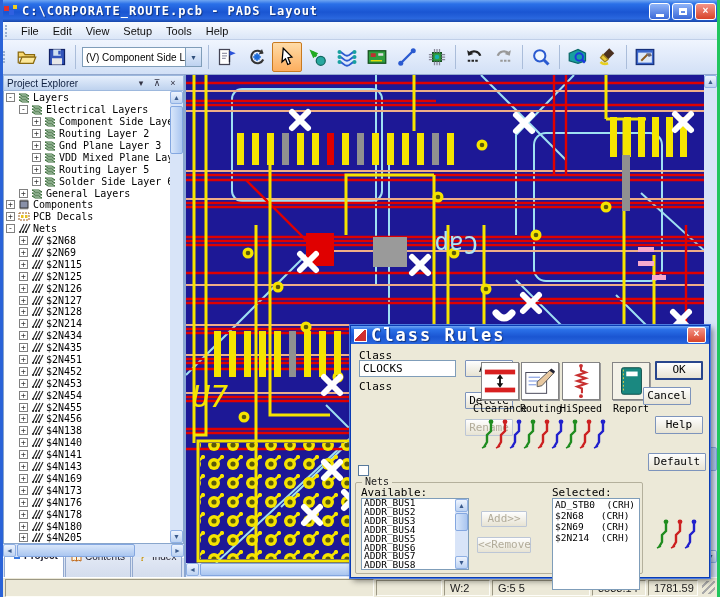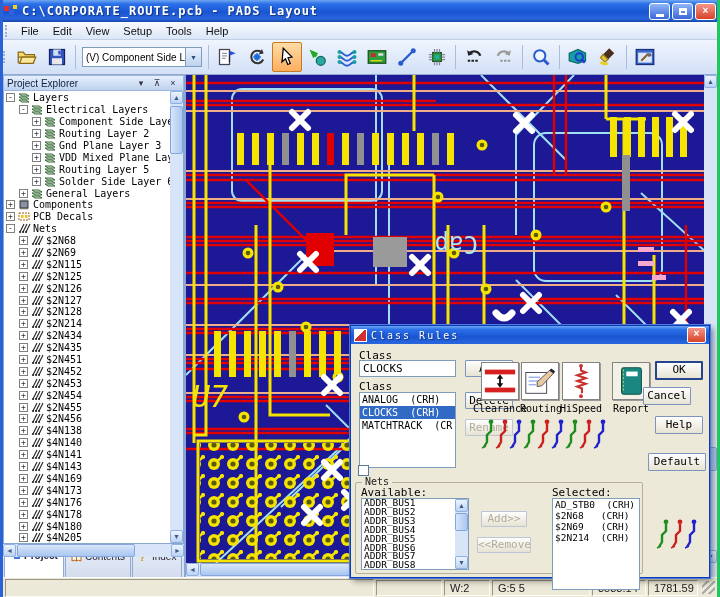--- a/index.html
+++ b/index.html
@@ -68,21 +68,21 @@
   .sspacer{flex:1;height:16px;border:1px solid;border-color:#9c9884 #fdfdf8 #fdfdf8 #9c9884}
   .grip{width:13px;height:13px;margin-left:2px;background:
     repeating-linear-gradient(135deg,transparent 0 3px,#aaa 3px 5px)}
   
   .dialog{position:absolute;left:347px;top:325px;width:360px;height:253px;background:#ece9d8;
     border:1px solid #0a3cb4;outline:1px solid #4a7ae0;box-shadow:3px 3px 6px rgba(0,0,0,.45);
     font-family:"DejaVu Sans Mono",monospace;font-size:11px;color:#000;box-sizing:border-box}
   .dlg-title{height:18px;display:flex;align-items:center;padding:0 3px;color:#fff;
     background:linear-gradient(180deg,#6fa6f2 0%,#2a70e8 20%,#1a55d2 60%,#2a67de 100%)}
   .dlg-ic{width:11px;height:11px;background:linear-gradient(135deg,#fff 45%,#d03030 45%);border:1px solid #fff;margin-right:4px}
-  .dlg-title .txt{font-weight:normal;font-size:10px;letter-spacing:2px;text-shadow:1px 1px 1px #12357e}
+  .dlg-title .txt{font-weight:bold;font-size:17px;letter-spacing:2px;text-shadow:1px 1px 1px #12357e}
   .dlg-close{margin-left:auto;width:17px;height:14px;background:linear-gradient(180deg,#f49488,#d84328);
     border:1px solid #fff;border-radius:2px;color:#fff;font:bold 10px/12px "Liberation Sans",sans-serif;text-align:center}
   .lbl{position:absolute;font-size:11px;white-space:nowrap}
   .field{position:absolute;background:#fff;border:1px solid #7f9db9;font:11px "DejaVu Sans Mono",monospace;
     padding:1px 3px;box-sizing:border-box;white-space:pre}
   .listbox{position:absolute;background:#fff;border:1px solid #7f9db9;overflow:hidden;box-sizing:border-box}
   .lrow{font:10px/13px "DejaVu Sans Mono",monospace;padding:0 2px;white-space:pre}
   .lrow.sel{background:#316ac5;color:#fff}
   .nrow{font:9.5px/8.9px "DejaVu Sans Mono",monospace;padding:0 2px;white-space:pre}
   .srow{font:9.5px/11px "DejaVu Sans Mono",monospace;padding:0 2px;white-space:pre}
@@ -860,26 +860,20 @@
       <span class="dlg-ic"></span>
       <span class="txt">Class Rules</span>
       <span class="dlg-close"><span>×</span></span>
     </div>
 
     <span class="lbl" style="left:8px;top:23px">Class</span>
     <span class="field" style="left:8px;top:34px;width:97px;height:17px">CLOCKS</span>
     <span class="xbtn" style="left:114px;top:34px;width:48px;height:17px">Add</span>
 
     <span class="lbl" style="left:8px;top:54px">Class</span>
-    <div class="listbox" style="left:8px;top:66px;width:97px;height:76px">
-
-    <div class="lrow">ANALOG  (CRH)</div>
-        <div class="lrow sel">CLOCKS  (CRH)</div>
-        <div class="lrow">MATCHTRACK  (CR</div>
-      </div>
     <span class="xbtn" style="left:114px;top:66px;width:48px;height:17px">Delete</span>
     <span class="xbtn disabled" style="left:114px;top:93px;width:48px;height:17px">Rename</span>
 
     <div class="rulebtn" style="left:130px;top:36px">
       <svg viewBox="0 0 38 38">
           <rect width="38" height="38" fill="#fff"></rect>
           <rect x="3" y="7" width="32" height="5" fill="#d82020"></rect>
           <rect x="3" y="26" width="32" height="5" fill="#d82020"></rect>
           <line x1="19" y1="14" x2="19" y2="24" stroke="#111" stroke-width="2"></line>
           <path d="M19,12 l-3.4,4.6 6.8,0 Z" fill="#111"></path>

